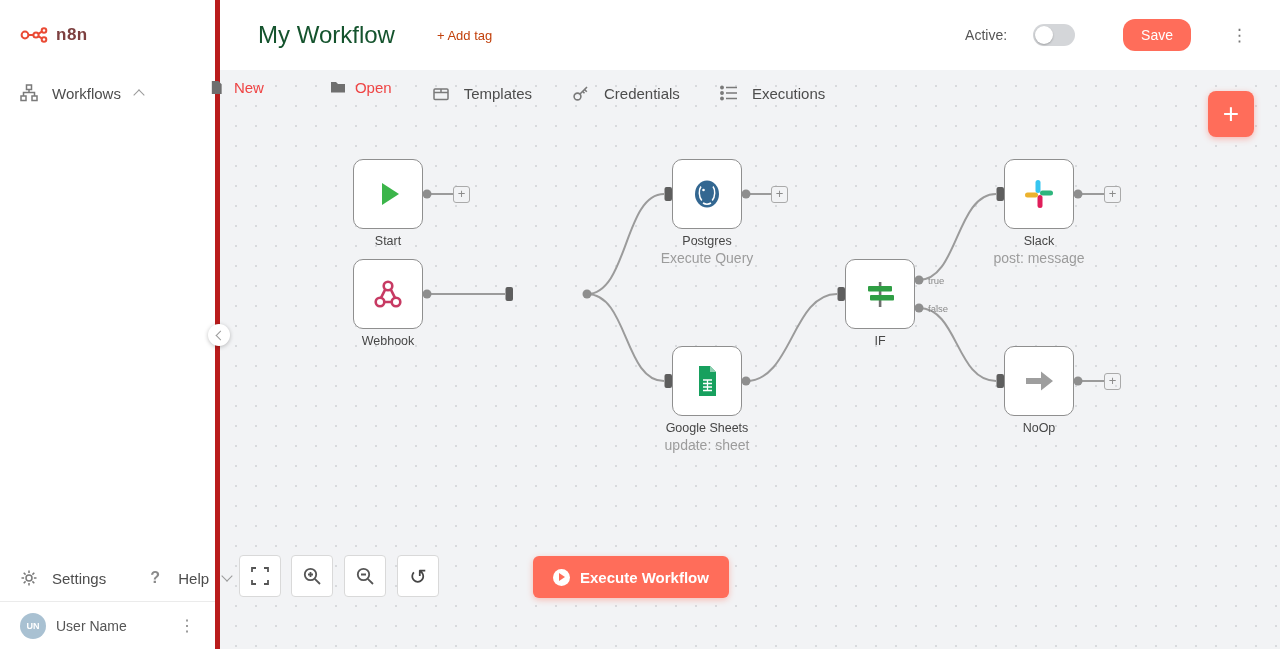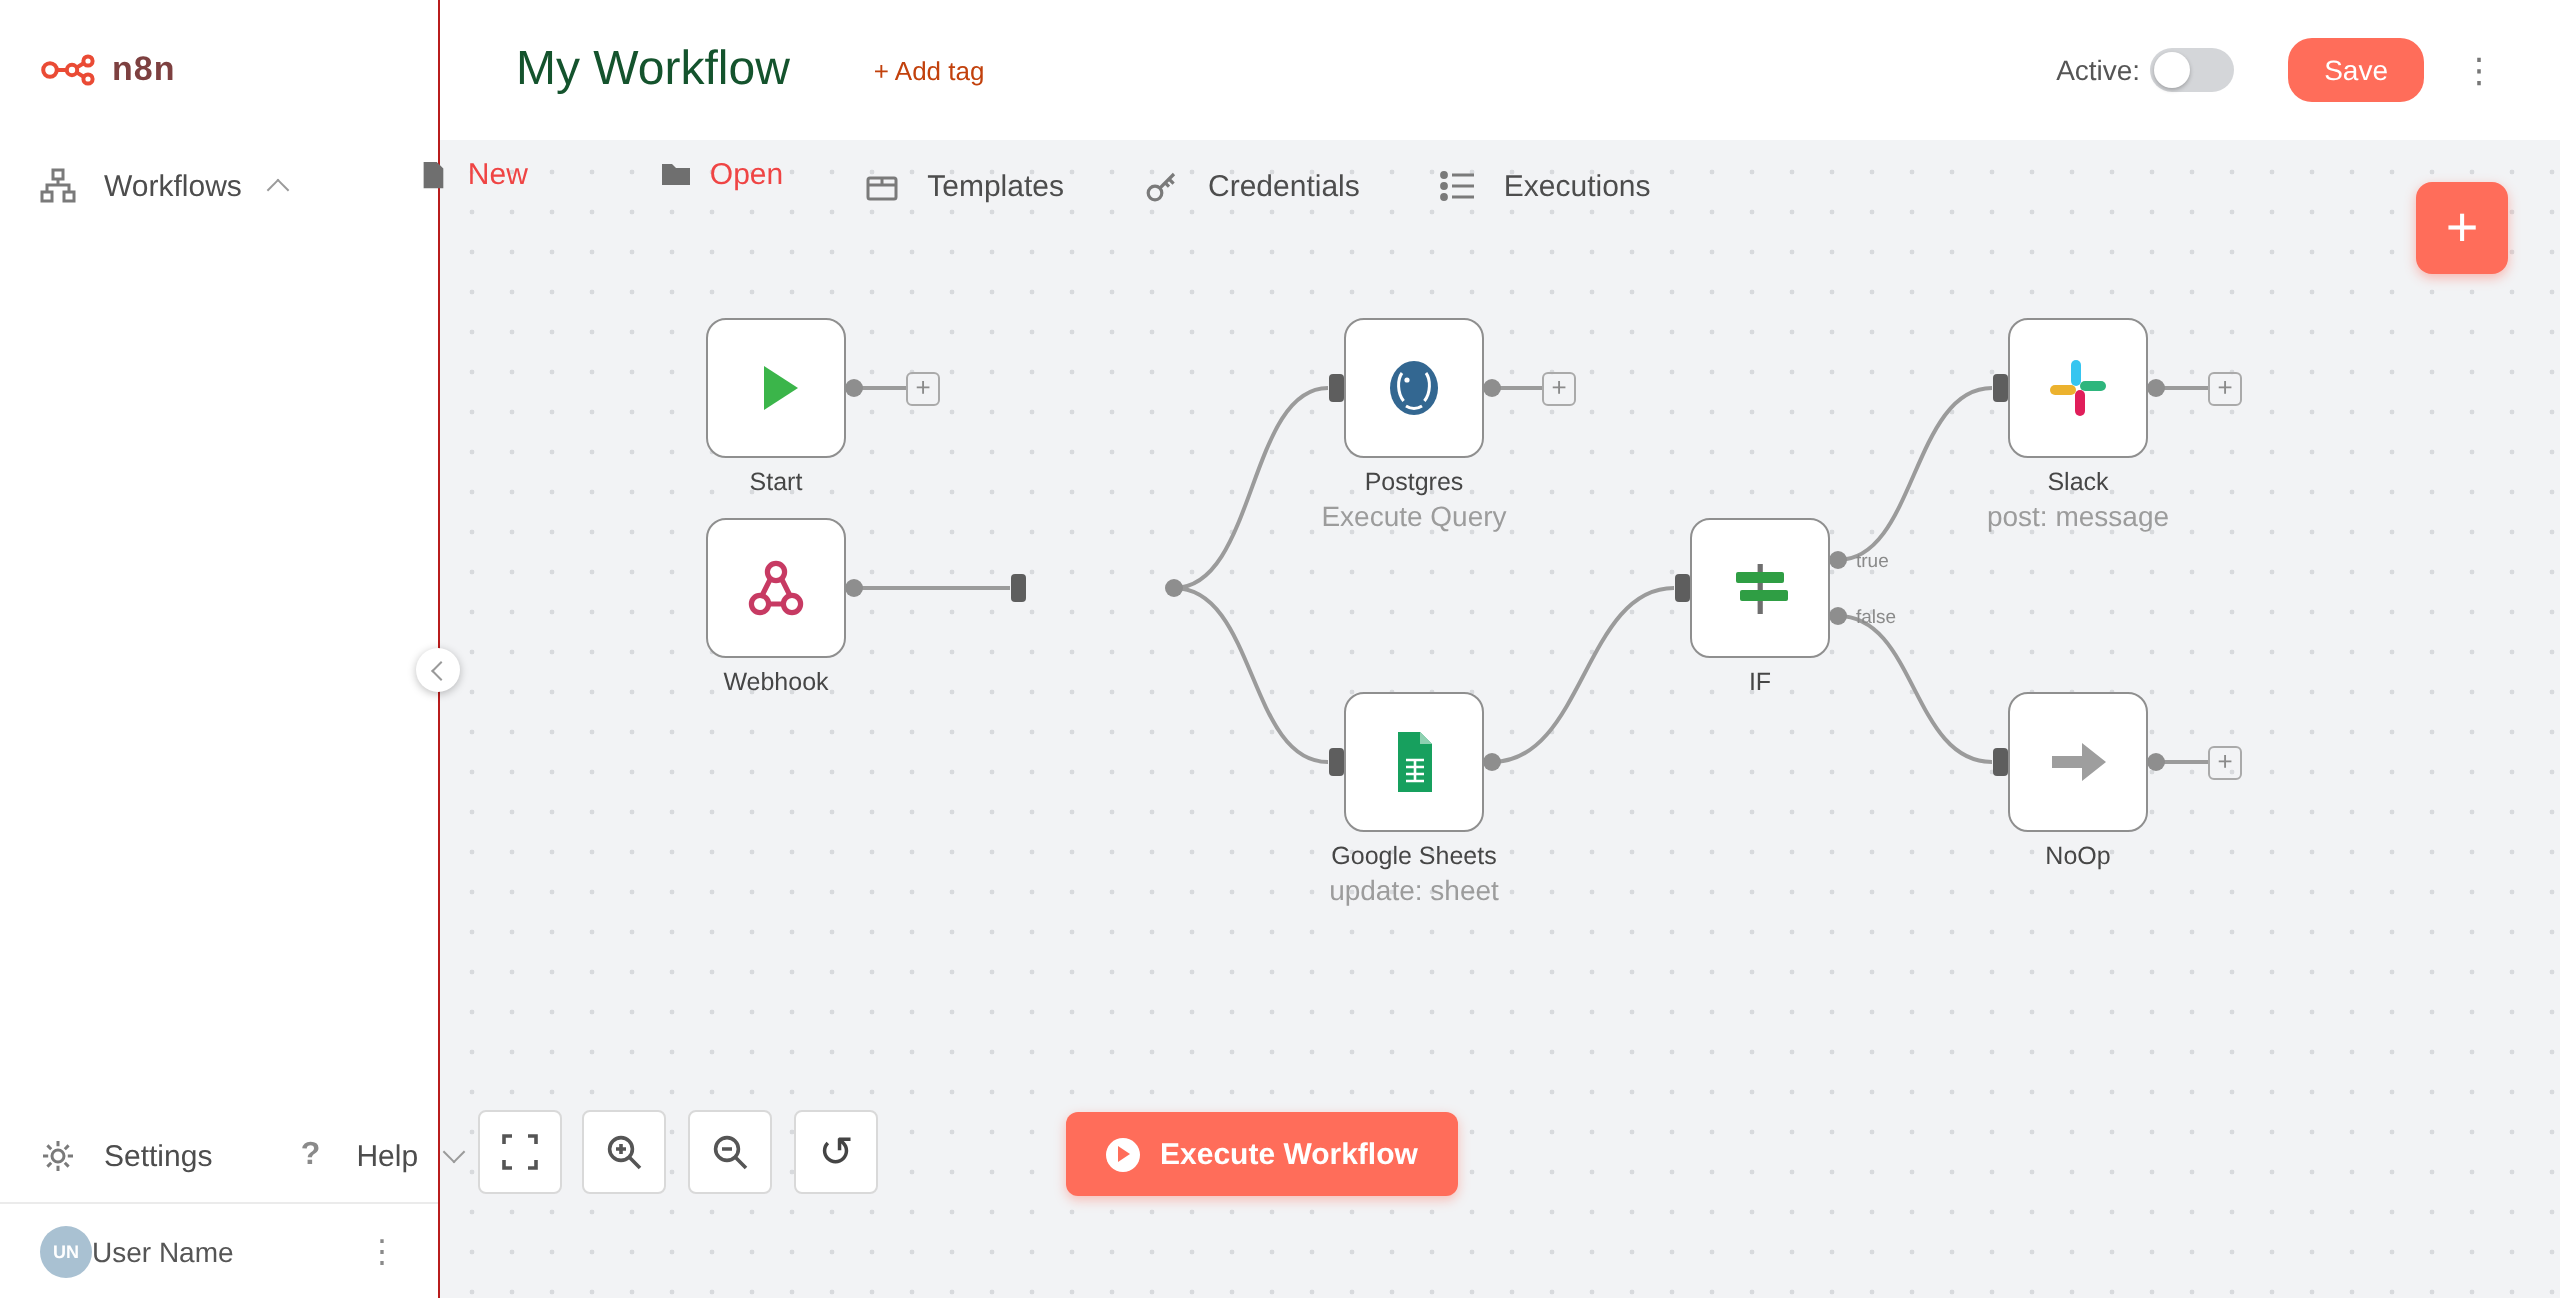--- a/index.html
+++ b/index.html
@@ -2,48 +2,48 @@
 <html><head>
 <meta charset="utf-8">
 <style>
   * { margin:0; padding:0; box-sizing:border-box; }
   html,body { width:1280px; height:649px; overflow:hidden; }
   body { font-family:"Liberation Sans", sans-serif; background:#fff; color:#444; }
 
   .app { display:flex; width:1280px; height:649px; }
 
   
-  .sidebar { width:220px; flex:0 0 220px; background:#fff; border-right:1px solid #b91c1c;
+  .sidebar { width:220px; flex:0 0 220px; background:#fff; border-right:5px solid #b91c1c;
              display:flex; flex-direction:column; position:relative; z-index:20; }
   .logo-row { height:70px; display:flex; align-items:center; padding:0 20px; gap:8px; }
   .logo-text { font-size:17px; font-weight:bold; color:#7d4040; letter-spacing:.5px; }
   .nav { display:flex; flex-direction:row; }
   .nav-item { display:flex; align-items:center; gap:14px; height:46px; padding:0 20px;
               font-size:15px; color:#4d4d4d; cursor:pointer; }
   .nav-sub { height:34px; padding-left:45px; gap:8px; font-size:15px; color:#ef4444; }
   .nav-spacer { flex:1; }
   .chev { width:8px; height:8px; border-right:1.6px solid #9a9a9a; border-bottom:1.6px solid #9a9a9a;
           display:inline-block; }
   .chev-up { transform:rotate(-135deg); margin-left:auto; margin-top:4px; }
   .chev-down { transform:rotate(45deg); margin-left:auto; margin-bottom:4px; }
   .icon-cell { width:18px; display:flex; justify-content:center; align-items:center; flex:0 0 18px; }
   .qmark { font-size:16px; font-weight:bold; color:#8a8a8a; }
   .user-row { border-top:1px solid #ebebeb; height:48px; display:flex; align-items:center;
-              padding:0 14px 0 20px; cursor:pointer; }
+              padding:0 14px 0 20px; gap:10px; cursor:pointer; }
   .avatar { width:26px; height:26px; border-radius:50%; background:#a9c1d2; color:#fff;
             font-size:9px; font-weight:bold; display:flex; align-items:center; justify-content:center; }
   .user-name { font-size:14px; color:#555; flex:1; }
   .kebab { color:#8a8a8a; font-size:16px; cursor:pointer; padding:2px 6px; }
 
   
   .main { flex:1; display:flex; flex-direction:column; position:relative; }
   .header { height:70px; background:#fff; display:flex; align-items:center; padding:0 26px 0 38px; }
   .wf-title { font-size:24px; color:#14532d; cursor:text; }
   .add-tag { font-size:13px; color:#c2410c; margin-left:42px; cursor:pointer; }
-  .header-right { margin-left:auto; display:flex; align-items:center; gap:5px; }
+  .header-right { margin-left:auto; display:flex; align-items:center; gap:26px; }
   .active-label { font-size:14px; color:#555; }
   .toggle { width:42px; height:22px; border-radius:11px; background:#d4d6d9; position:relative; cursor:pointer; }
   .toggle-knob { position:absolute; left:2px; top:2px; width:18px; height:18px; border-radius:50%;
                  background:#fff; box-shadow:0 1px 2px rgba(0,0,0,.25); }
   .save-btn { background:#ff6d5a; color:#fff; border:none; border-radius:12px; font-size:14px;
               padding:8px 18px; cursor:pointer; margin-left:22px; font-family:inherit; }
   .header-kebab { color:#777; font-size:17px; margin-left:8px; cursor:pointer; }
 
   
   .canvas { flex:1; position:relative; background-color:#f2f3f5;

